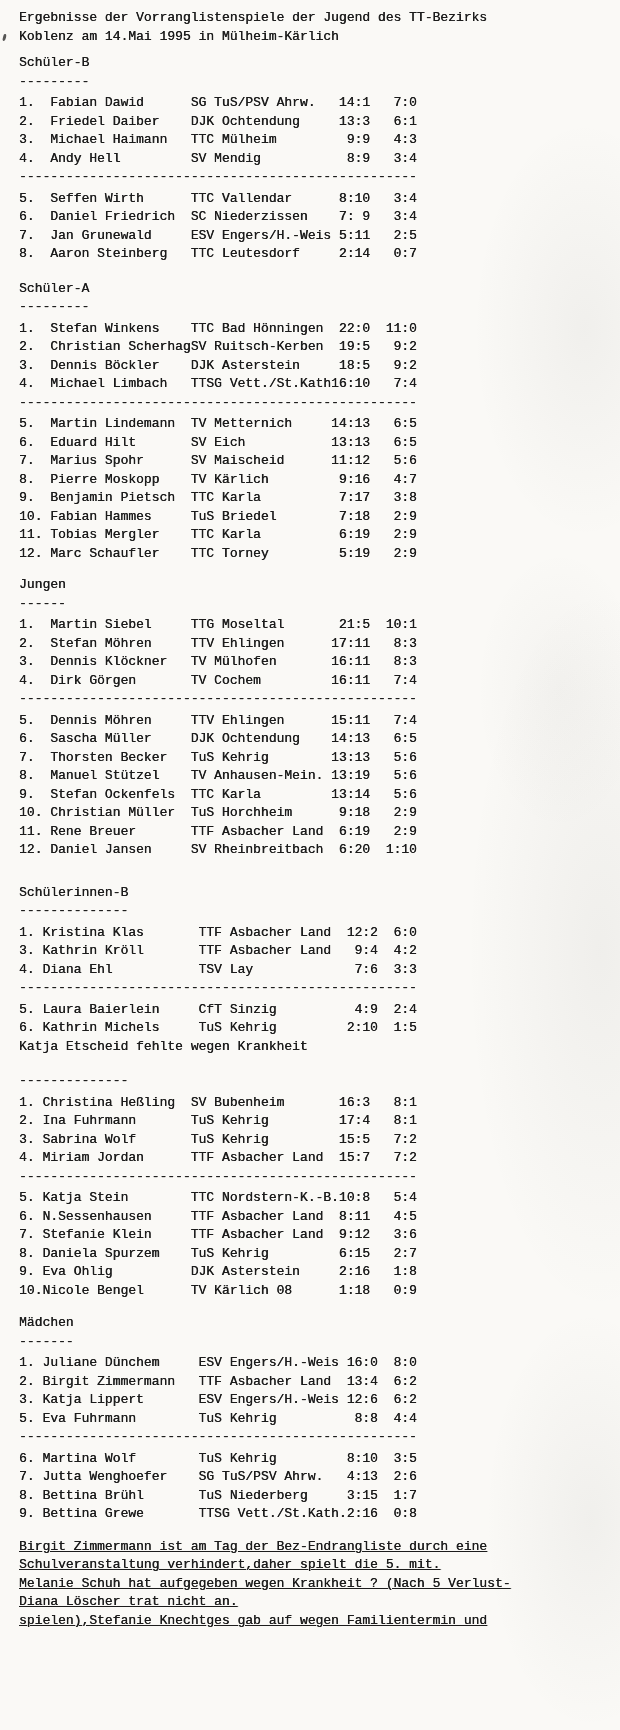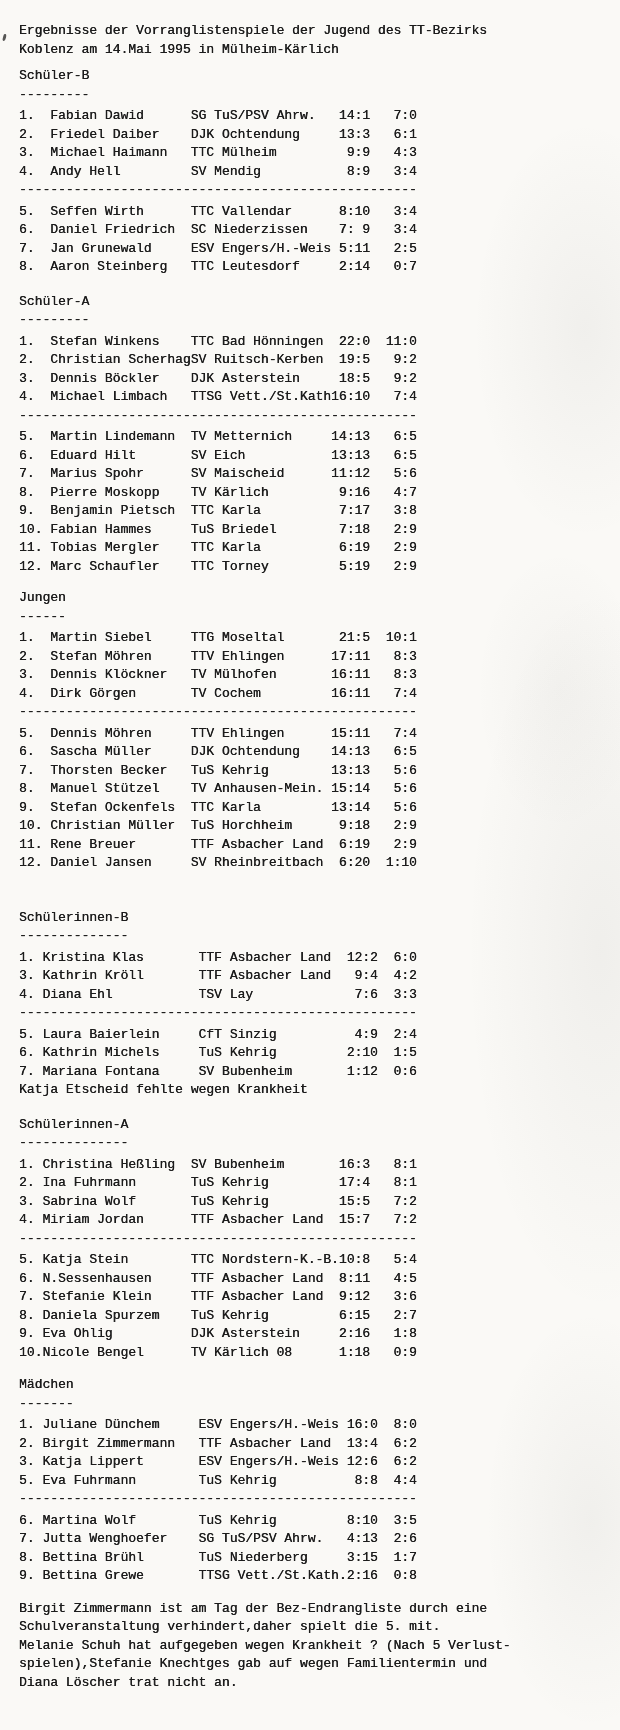--- a/index.html
+++ b/index.html
@@ -6,46 +6,46 @@
   body {
     width: 620px; height: 1730px;
     overflow: hidden;
     background: #faf9f6;
     font-family: "Liberation Mono", "DejaVu Sans Mono", monospace;
   }
   .page {
     position: relative;
     box-sizing: border-box;
     width: 620px; height: 1730px;
-    padding: 22px 0 0 19px;
+    padding: 9px 0 0 19px;
     color: #1c1c1c;
     font-size: 13px;
     line-height: 18.5px;
     background-image:
       radial-gradient(ellipse 160px 300px at 585px 330px, rgba(60,60,55,0.05), transparent 70%),
       radial-gradient(ellipse 190px 520px at 600px 950px, rgba(60,60,55,0.055), transparent 70%),
       radial-gradient(ellipse 150px 300px at 590px 1520px, rgba(60,60,55,0.05), transparent 70%),
       radial-gradient(ellipse 120px 200px at 560px 690px, rgba(60,60,55,0.035), transparent 70%);
     text-shadow: 0.3px 0 0 #1c1c1c;
   }
   .line, .row { white-space: pre; }
   .artifact {
     position: absolute; left: 3px; top: 34px;
     width: 3px; height: 7px;
     background: #3a3a38; border-radius: 40% 60% 60% 40%;
     transform: rotate(14deg); opacity: 0.85;
   }
   .sec-1 { margin-top: 8px; }
   .sec-2 { margin-top: 16px; }
   .sec-3 { margin-top: 13px; }
-  .sec-4 { margin-top: 36px; }
+  .sec-4 { margin-top: 24px; }
   .sec-5 { margin-top: 16px; }
   .sec-6 { margin-top: 14px; }
   .rows  { margin-top: 3px; }
-  .footer { margin-top: 14px; }
+  .footer { margin-top: 14px; text-decoration: underline; }
 </style>
 </head>
 <body>
 
 <div class="page">
   <div class="artifact"></div>
 
   <header>
     <div class="line">Ergebnisse der Vorranglistenspiele der Jugend des TT-Bezirks</div>
     <div class="line">Koblenz am 14.Mai 1995 in Mülheim-Kärlich</div>
@@ -98,47 +98,45 @@
         <div class="row">1.  Martin Siebel     TTG Moseltal       21:5  10:1</div>
         <div class="row">2.  Stefan Möhren     TTV Ehlingen      17:11   8:3</div>
         <div class="row">3.  Dennis Klöckner   TV Mülhofen       16:11   8:3</div>
         <div class="row">4.  Dirk Görgen       TV Cochem         16:11   7:4</div>
       </div>
     <div class="line">---------------------------------------------------</div>
     <div class="rows">
         <div class="row">5.  Dennis Möhren     TTV Ehlingen      15:11   7:4</div>
         <div class="row">6.  Sascha Müller     DJK Ochtendung    14:13   6:5</div>
         <div class="row">7.  Thorsten Becker   TuS Kehrig        13:13   5:6</div>
-        <div class="row">8.  Manuel Stützel    TV Anhausen-Mein. 15:14   5:6</div>
+        <div class="row">8.  Manuel Stützel    TV Anhausen-Mein. 13:19   5:6</div>
         <div class="row">9.  Stefan Ockenfels  TTC Karla         13:14   5:6</div>
         <div class="row">10. Christian Müller  TuS Horchheim      9:18   2:9</div>
         <div class="row">11. Rene Breuer       TTF Asbacher Land  6:19   2:9</div>
         <div class="row">12. Daniel Jansen     SV Rheinbreitbach  6:20  1:10</div>
       </div>
   </section>
 
   <section class="sec sec-4">
     <div class="line">Schülerinnen-B</div>
     <div class="line">--------------</div>
     <div class="rows">
         <div class="row">1. Kristina Klas       TTF Asbacher Land  12:2  6:0</div>
         <div class="row">3. Kathrin Kröll       TTF Asbacher Land   9:4  4:2</div>
         <div class="row">4. Diana Ehl           TSV Lay             7:6  3:3</div>
       </div>
     <div class="line">---------------------------------------------------</div>
     <div class="rows">
         <div class="row">5. Laura Baierlein     CfT Sinzig          4:9  2:4</div>
         <div class="row">6. Kathrin Michels     TuS Kehrig         2:10  1:5</div>
-        <div class="row">7. Mariana Fontana     SV Bubenheim       1:12  0:6</div>
       </div>
     <div class="line">Katja Etscheid fehlte wegen Krankheit</div>
   </section>
 
   <section class="sec sec-5">
-    <div class="line">Schülerinnen-A</div>
     <div class="line">--------------</div>
     <div class="rows">
         <div class="row">1. Christina Heßling  SV Bubenheim       16:3   8:1</div>
         <div class="row">2. Ina Fuhrmann       TuS Kehrig         17:4   8:1</div>
         <div class="row">3. Sabrina Wolf       TuS Kehrig         15:5   7:2</div>
         <div class="row">4. Miriam Jordan      TTF Asbacher Land  15:7   7:2</div>
       </div>
     <div class="line">---------------------------------------------------</div>
     <div class="rows">
         <div class="row">5. Katja Stein        TTC Nordstern-K.-B.10:8   5:4</div>
@@ -165,16 +163,16 @@
         <div class="row">7. Jutta Wenghoefer    SG TuS/PSV Ahrw.   4:13  2:6</div>
         <div class="row">8. Bettina Brühl       TuS Niederberg     3:15  1:7</div>
         <div class="row">9. Bettina Grewe       TTSG Vett./St.Kath.2:16  0:8</div>
       </div>
   </section>
 
   <footer class="footer">
     <div class="line">Birgit Zimmermann ist am Tag der Bez-Endrangliste durch eine</div>
     <div class="line">Schulveranstaltung verhindert,daher spielt die 5. mit.</div>
     <div class="line">Melanie Schuh hat aufgegeben wegen Krankheit ? (Nach 5 Verlust-</div>
+    <div class="line">Diana Löscher trat nicht an.</div>
     <div class="line">spielen),Stefanie Knechtges gab auf wegen Familientermin und</div>
-    <div class="line">Diana Löscher trat nicht an.</div>
   </footer>
 </div>
 
 </body></html>

